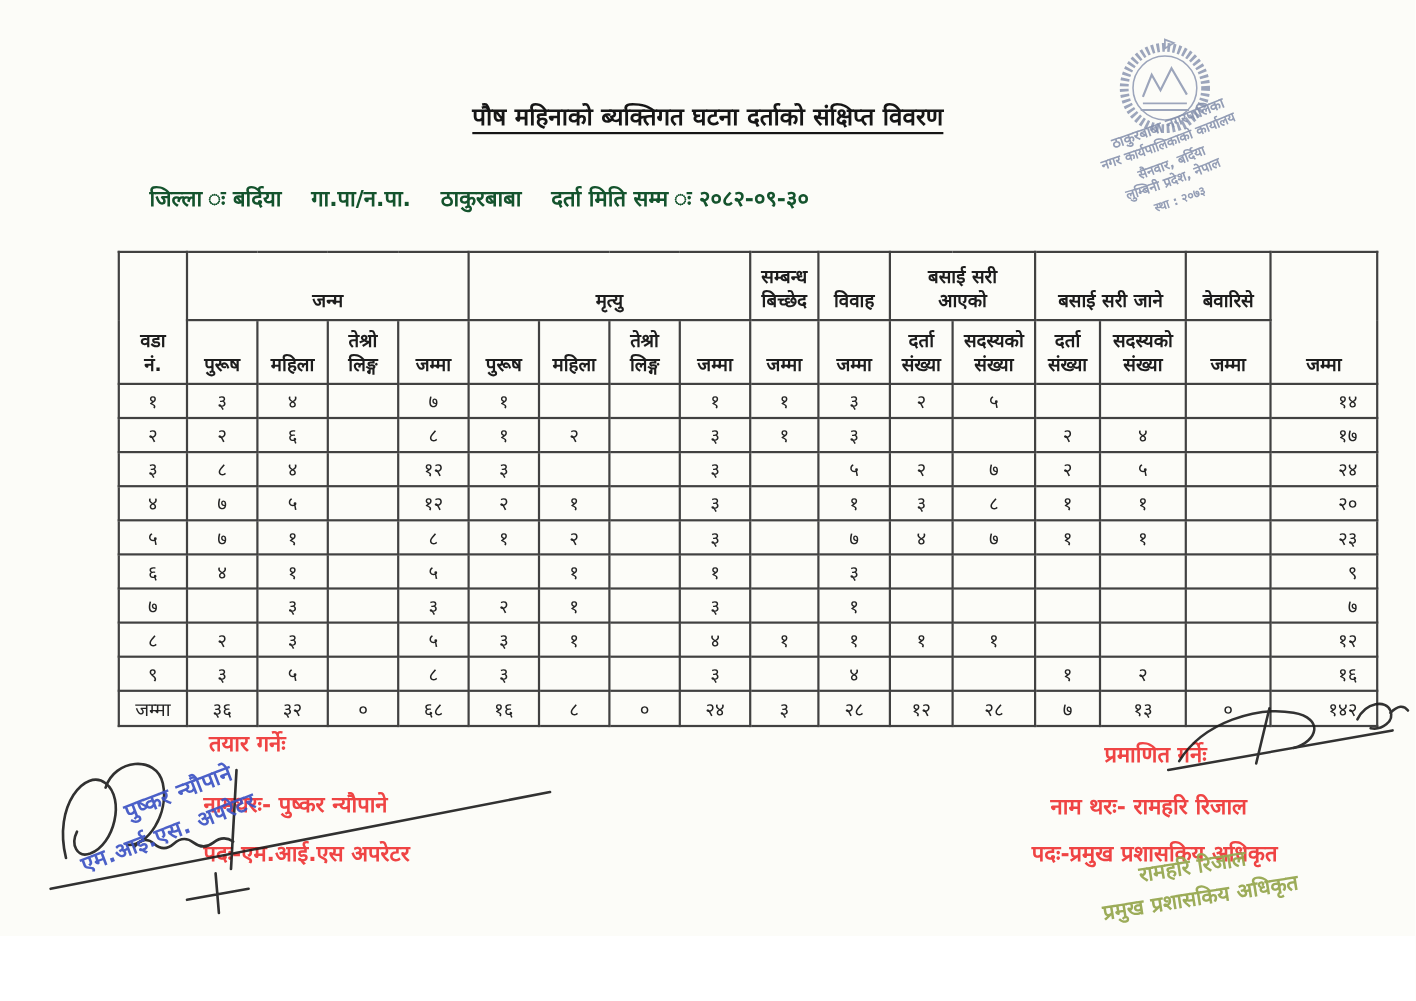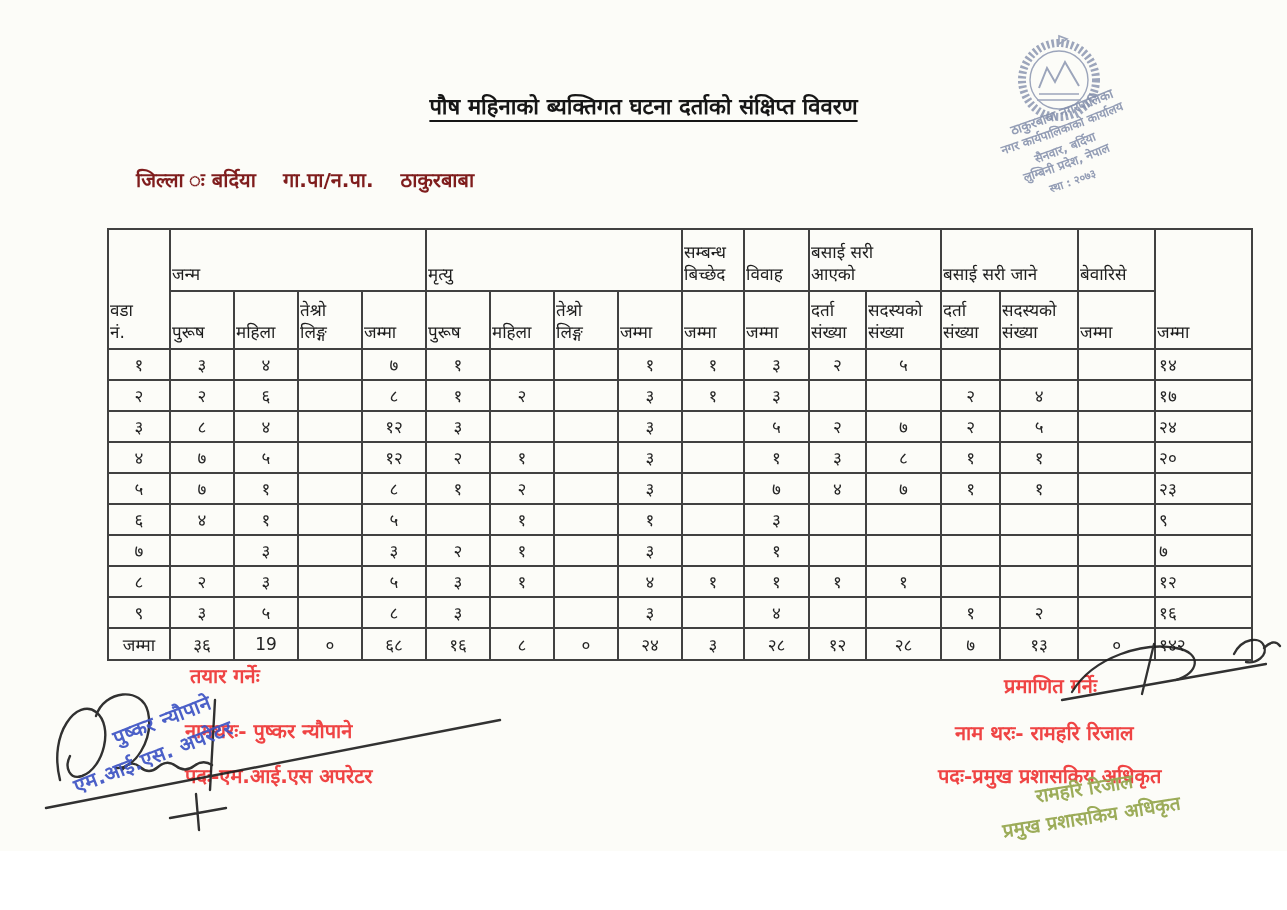--- a/index.html
+++ b/index.html
@@ -4,33 +4,33 @@
 <style>
   html,body{margin:0;padding:0;background:#ffffff;}
   .page{position:relative;width:1287px;height:851px;background:#fcfcf8;
         font-family:"DejaVu Sans","Liberation Sans",sans-serif;color:#222;overflow:hidden;}
   
   .title{position:absolute;left:0;top:90px;width:100%;text-align:center;
          font-size:22px;font-weight:700;color:#161616;}
   .title span{text-decoration:underline;text-decoration-thickness:2px;text-underline-offset:6px;}
   
   .meta{position:absolute;left:136px;top:166px;display:flex;gap:27px;
-        font-size:20px;font-weight:600;color:#7f1d1d;white-space:nowrap;}
+        font-size:20px;font-weight:600;color:#14532d;white-space:nowrap;}
   
   table.events{position:absolute;left:107px;top:228px;width:1144px;
         border-collapse:collapse;table-layout:fixed;}
   table.events th,table.events td{border:2px solid #414141;}
-  table.events th{font-size:17px;font-weight:400;color:#1d1d1d;text-align:left;
+  table.events th{font-size:17px;font-weight:700;color:#1d1d1d;text-align:center;
         vertical-align:bottom;white-space:pre-line;line-height:1.3;padding:2px 1px 5px;}
   table.events thead tr.band1{height:62px;}
   table.events thead tr.band2{height:58px;}
   th.ward-head{text-align:left;padding-left:9px;}
   table.events td{height:29px;font-size:17px;font-weight:500;color:#242424;
         text-align:center;padding:0 3px;}
-  table.events td:last-child{text-align:left;padding-right:0;}
+  table.events td:last-child{text-align:right;padding-right:17px;}
   table.events tr.total-row td{height:30px;}
   
   .btxt{position:absolute;font-size:20px;font-weight:600;color:#ef4444;white-space:nowrap;}
   .prep-heading{left:190px;top:662px;}
   .prep-name{left:185px;top:717px;}
   .prep-post{left:185px;top:762px;}
   .cert-heading{left:1004px;top:672px;}
   .cert-name{left:955px;top:719px;}
   .cert-post{left:938px;top:762px;}
   
@@ -53,20 +53,21 @@
 <div class="page">
 
   <div class="title">
     <span>पौष महिनाको ब्यक्तिगत घटना दर्ताको संक्षिप्त विवरण</span>
   </div>
 
   <div class="meta">
     <span>जिल्ला ः बर्दिया</span>
     <span>गा.पा/न.पा.</span>
     <span>ठाकुरबाबा</span>
+    <span>दर्ता मिति सम्म ः २०८२-०९-३०</span>
   </div>
 
   <svg class="seal-svg" width="185" height="200" viewBox="0 0 185 200">
     <g stroke="#8590ac" fill="none" opacity="0.8">
       <circle cx="76" cy="54" r="37" stroke-width="8" stroke-dasharray="2.5 2.4"></circle>
       <circle cx="76" cy="54" r="29" stroke-width="1.4"></circle>
       <path d="M56,62 L64,42 L72,56 L82,36 L96,60" stroke-width="2"></path>
       <path d="M56,68 h40 M54,74 h44" stroke-width="1.6"></path>
       <path d="M76,18 v-8 l8,3 z" stroke-width="1.6"></path>
     </g>
@@ -313,21 +314,21 @@
           <td></td>
           <td></td>
           <td>१</td>
           <td>२</td>
           <td></td>
           <td>१६</td>
         </tr>
         <tr class="total-row">
           <td>जम्मा</td>
           <td>३६</td>
-          <td>19</td>
+          <td>३२</td>
           <td>०</td>
           <td>६८</td>
           <td>१६</td>
           <td>८</td>
           <td>०</td>
           <td>२४</td>
           <td>३</td>
           <td>२८</td>
           <td>१२</td>
           <td>२८</td>

